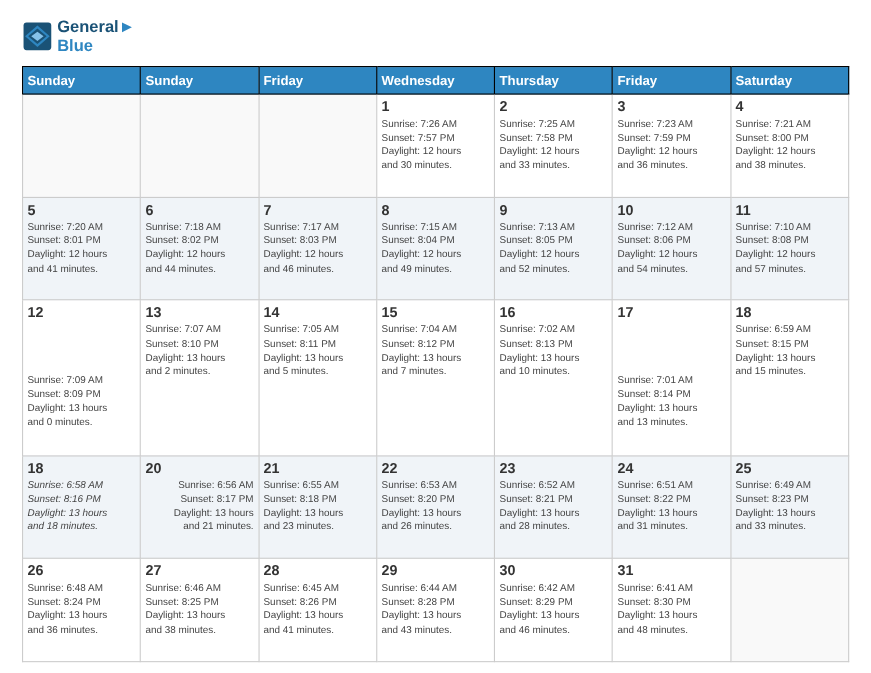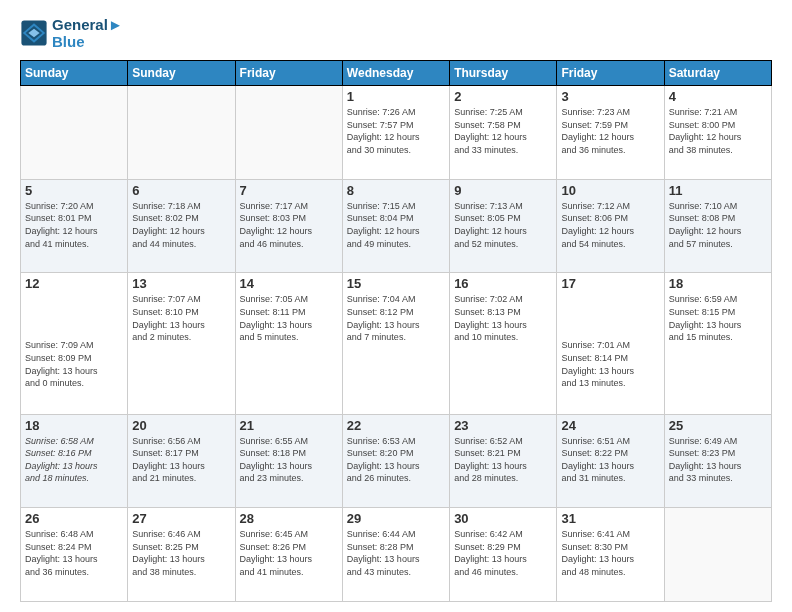--- a/index.html
+++ b/index.html
@@ -257,21 +257,21 @@
         <tr class="row-shaded">
           <td>
             <span class="day-number">18</span>
             <div class="day-info" style="white-space: pre-line; font-style: italic;">Sunrise: 6:58 AM
 Sunset: 8:16 PM
 Daylight: 13 hours
 and 18 minutes.</div>
           </td>
           <td>
             <span class="day-number">20</span>
-            <div class="day-info" style="white-space: pre-line;">Sunrise: 6:56 AM
+            <div class="day-info" style="white-space: pre-line; text-align: right;">Sunrise: 6:56 AM
 Sunset: 8:17 PM
 Daylight: 13 hours
 and 21 minutes.</div>
           </td>
           <td>
             <span class="day-number">21</span>
             <div class="day-info" style="white-space: pre-line;">Sunrise: 6:55 AM
 Sunset: 8:18 PM
 Daylight: 13 hours
 and 23 minutes.</div>

